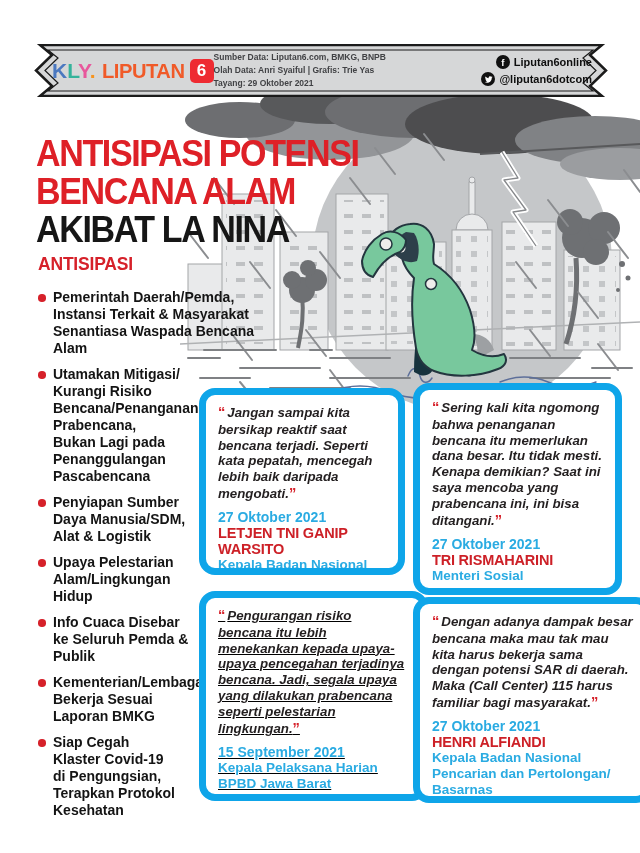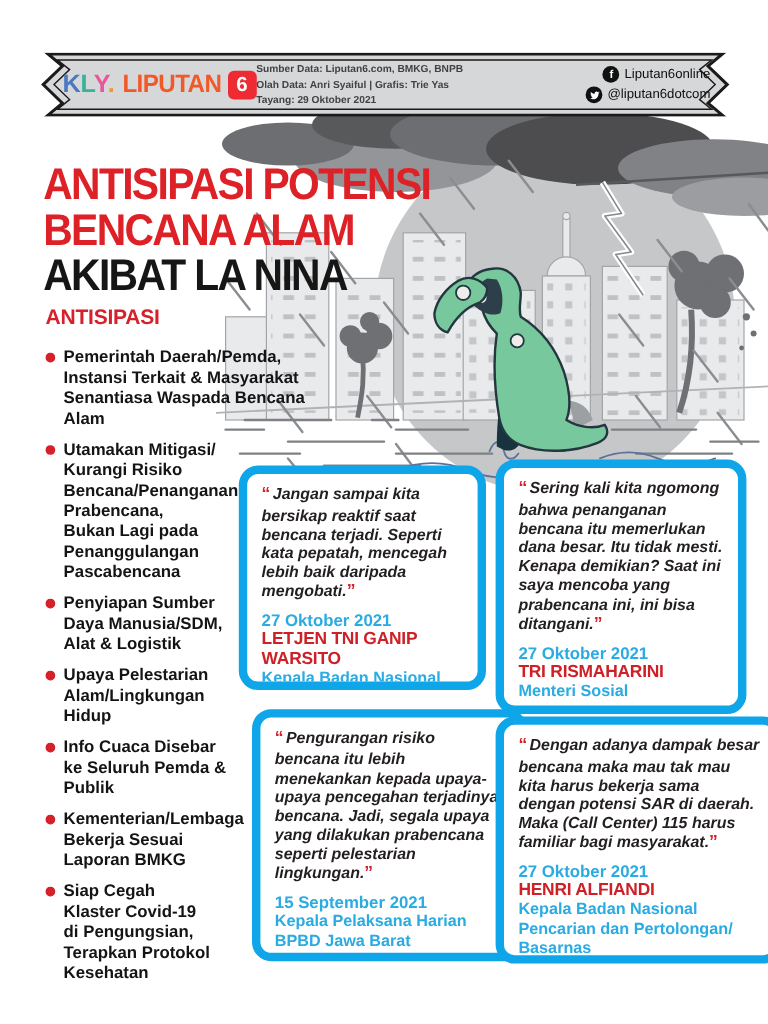--- a/index.html
+++ b/index.html
@@ -15,21 +15,21 @@
   .kly{font-weight:700;font-size:21px;letter-spacing:0;}
   .kly .k{color:#4b78c0;} .kly .l{color:#35b39b;} .kly .y{color:#e8579c;} .kly .dot{color:#f7941d;}
   .brand{color:#f05a28;font-weight:700;font-size:21px;letter-spacing:-0.5px;margin-left:6px;
          transform:scaleX(0.96);transform-origin:left;}
   .badge6{width:24px;height:24px;background:#ee2b32;border-radius:5px;color:#fff;
           font-weight:700;font-size:17px;display:flex;align-items:center;justify-content:center;
           margin-left:2px;}
   .meta{font-size:8.5px;font-weight:700;color:#414245;line-height:1.5;white-space:nowrap;}
   .social{margin-left:auto;display:flex;flex-direction:column;align-items:flex-end;gap:3px;}
   .social-row{display:flex;align-items:center;gap:4px;}
-  .social-label{font-size:11px;font-weight:400;color:#0e0e0e;}
+  .social-label{font-size:11px;font-weight:700;color:#0e0e0e;}
   .sicon{width:14px;height:14px;border-radius:50%;background:#111;color:#fff;display:flex;
          align-items:center;justify-content:center;font-size:9.5px;font-weight:700;}
   .sicon svg{display:block;}
 
   
   .illo{position:absolute;left:180px;top:82px;width:460px;height:322px;z-index:0;}
 
   
   .title{position:absolute;left:36px;top:110px;z-index:3;line-height:38px;
          font-weight:700;font-size:37px;letter-spacing:-1.5px;transform:scaleX(0.92);
@@ -44,21 +44,21 @@
   .anti li{position:relative;padding-left:15px;margin-bottom:9px;
            font-size:14px;font-weight:700;color:#141414;line-height:17px;white-space:pre-line;}
   .anti li .dot{position:absolute;left:0;top:5px;width:7.5px;height:7.5px;border-radius:50%;
                 background:#d6212a;}
 
   
   .qbox{position:absolute;background:#fff;border:7px solid #0ea5e9;border-radius:16px;
         padding:9px 12px;box-sizing:border-box;z-index:4;overflow:hidden;}
   .qb1{left:199px;top:388px;width:206px;height:187px;}
   .qb2{left:413px;top:383px;width:209px;height:212px;}
-  .qb3{left:210px;top:591px;width:229px;height:210px;}
+  .qb3{left:199px;top:591px;width:229px;height:210px;text-decoration:underline;}
   .qb4{left:413px;top:597px;width:239px;height:206px;}
   .qtext{margin:0;font-size:13.3px;font-weight:700;font-style:italic;color:#231f20;line-height:1.2;}
   .qo,.qc{color:#d6212a;font-style:normal;font-weight:700;font-size:1.1em;}
   .qo{margin-right:2px;}
   .qdate{margin-top:6px;color:#2aabe2;font-size:14px;font-weight:700;}
   .qname{color:#cd2027;font-size:14.5px;font-weight:700;letter-spacing:-0.2px;}
   .qrole{color:#2aabe2;font-size:13.5px;font-weight:700;line-height:1.18;}
 </style>
 </head>
 <body>

